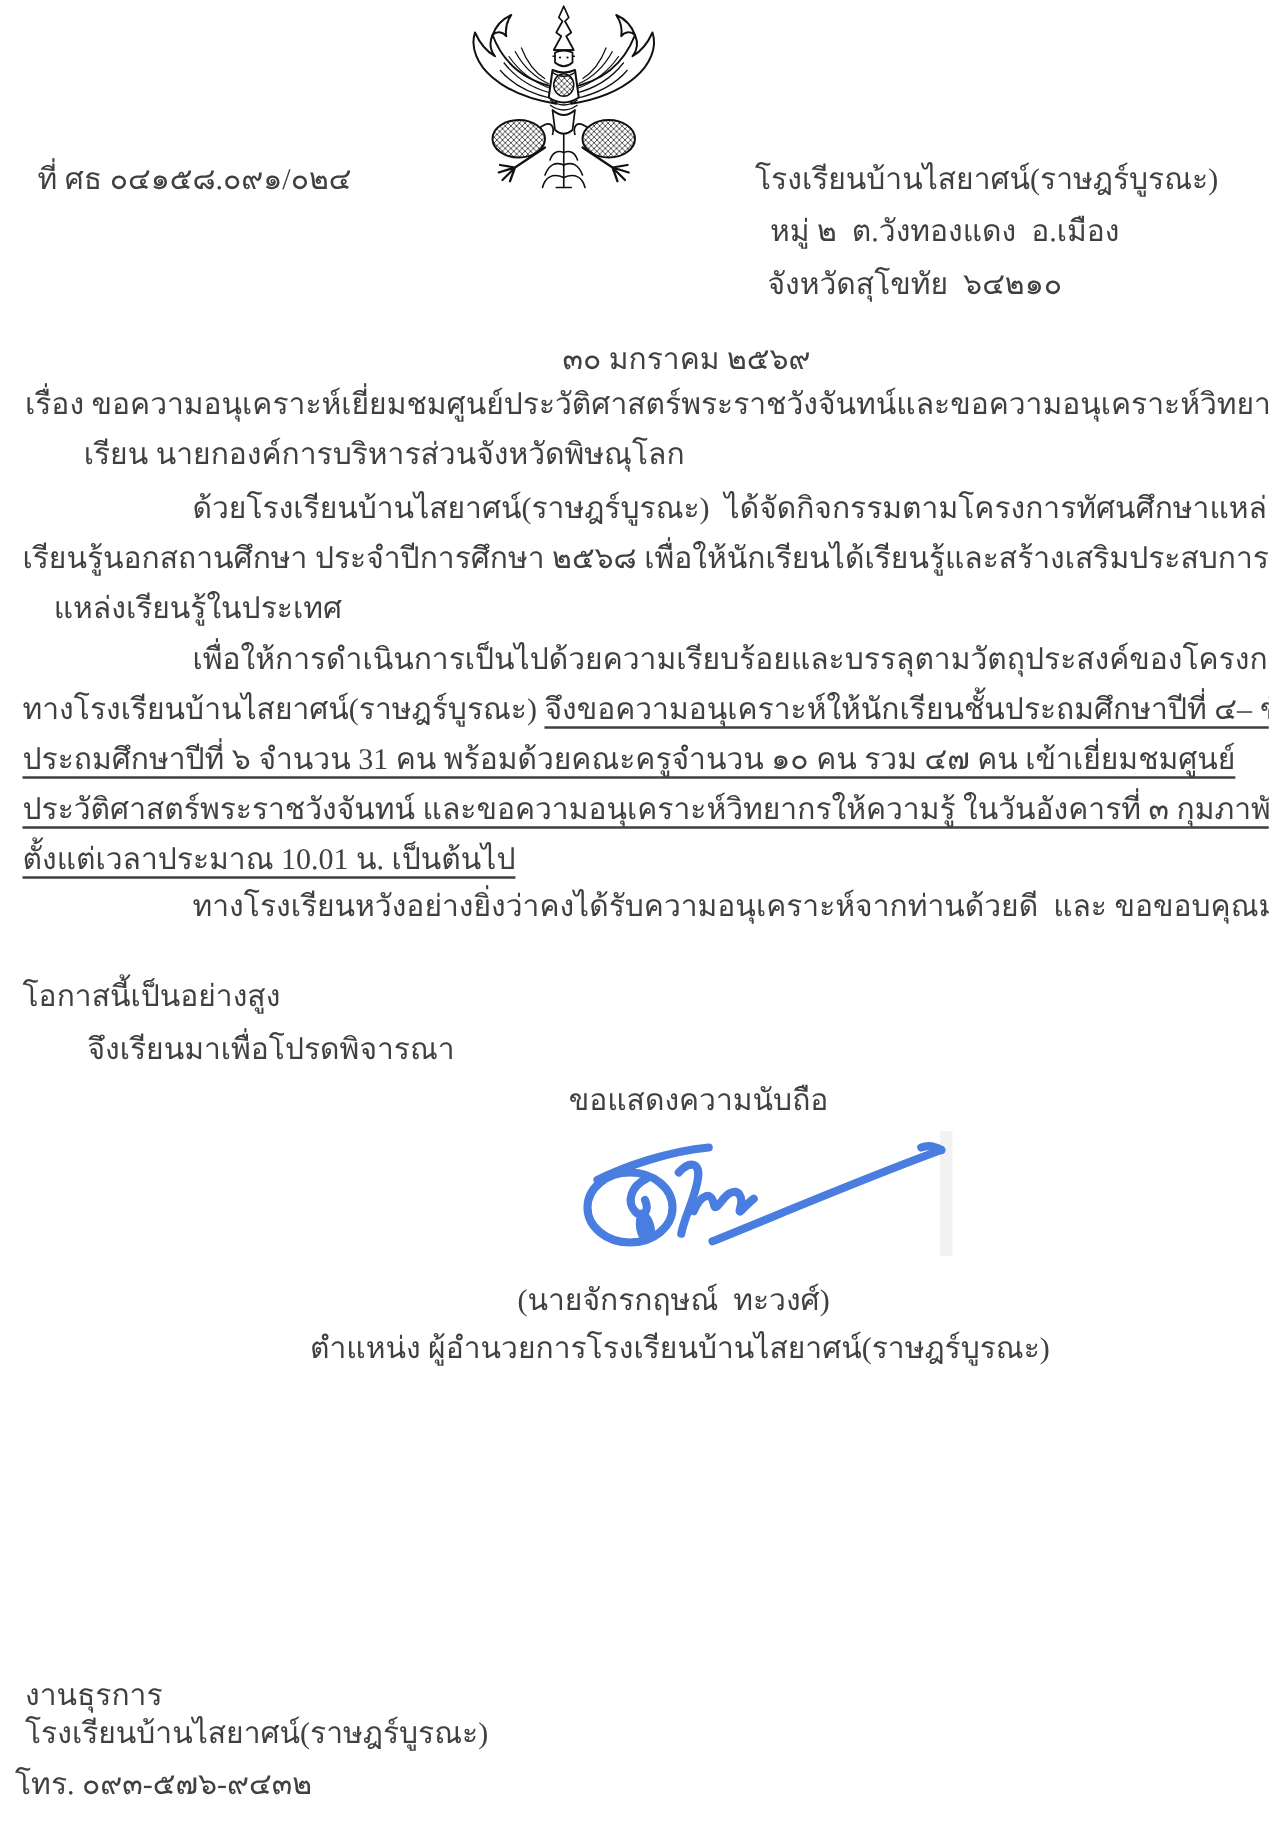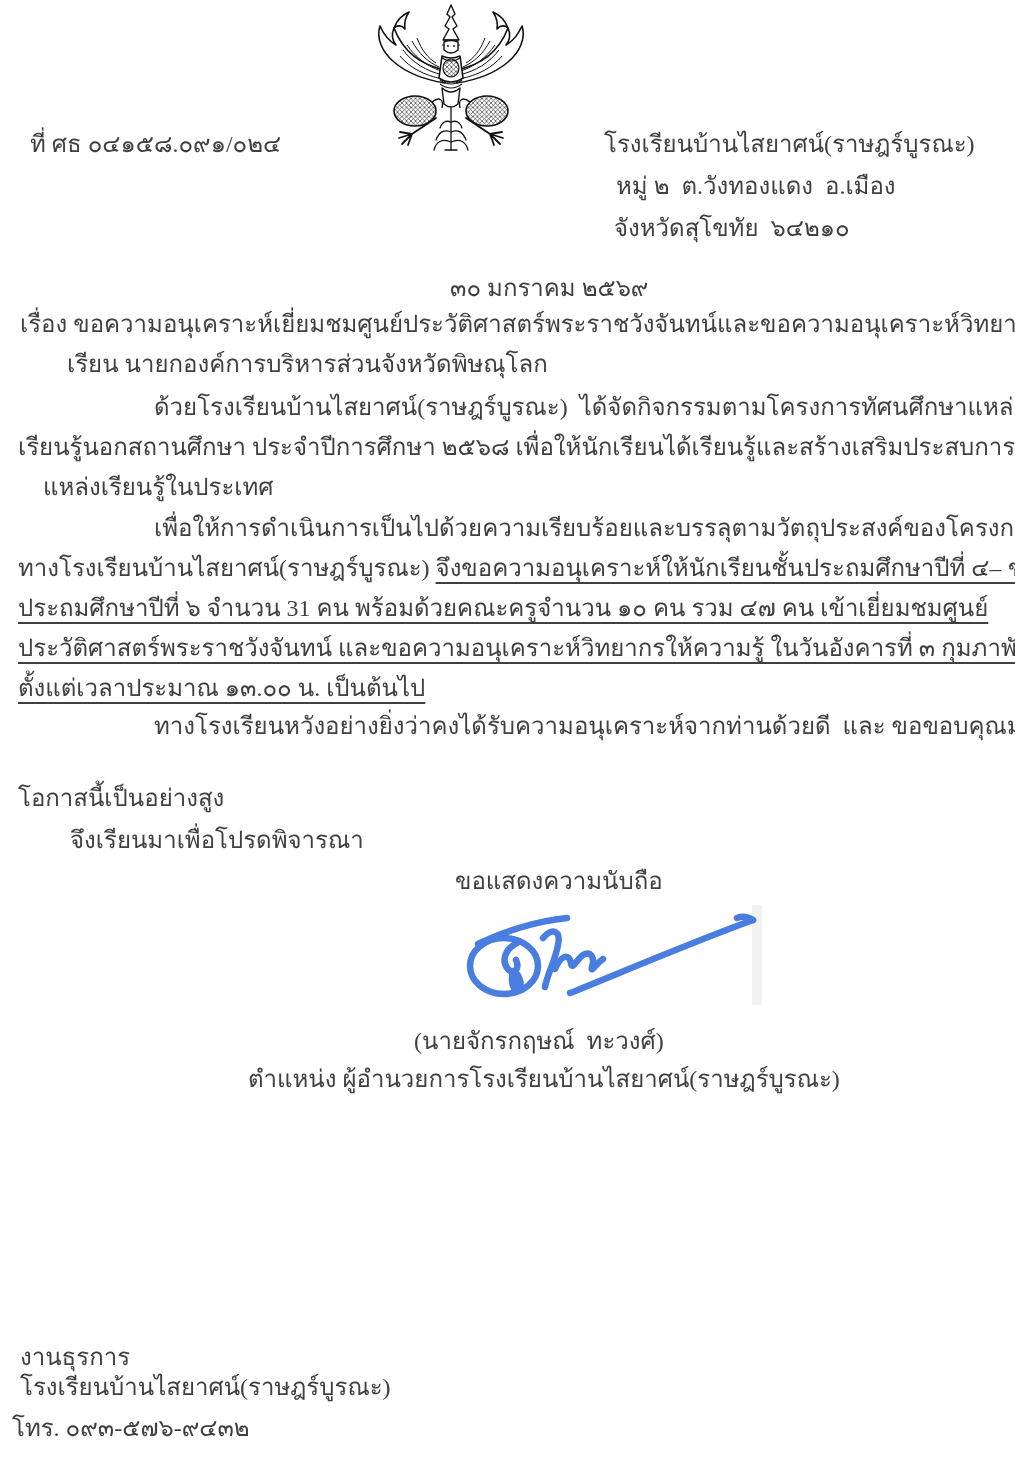--- a/index.html
+++ b/index.html
@@ -61,21 +61,21 @@
   <div class="line" style="left:20px;top:344px;margin-left:47px;">เรียน นายกองค์การบริหารส่วนจังหวัดพิษณุโลก</div>
 
   <div class="line" style="left:154px;top:387px;">ด้วยโรงเรียนบ้านไสยาศน์(ราษฎร์บูรณะ)  ได้จัดกิจกรรมตามโครงการทัศนศึกษาแหล่งการ</div>
   <div class="line" style="left:18px;top:427px;">เรียนรู้นอกสถานศึกษา ประจำปีการศึกษา ๒๕๖๘ เพื่อให้นักเรียนได้เรียนรู้และสร้างเสริมประสบการณ์ ตรงจาก</div>
   <div class="line" style="left:18px;top:467px;margin-left:25px;">แหล่งเรียนรู้ในประเทศ</div>
 
   <div class="line" style="left:154px;top:508px;">เพื่อให้การดำเนินการเป็นไปด้วยความเรียบร้อยและบรรลุตามวัตถุประสงค์ของโครงการ</div>
   <div class="line" style="left:18px;top:548px;"><span>ทางโรงเรียนบ้านไสยาศน์(ราษฎร์บูรณะ) </span><span class="u">จึงขอความอนุเคราะห์ให้นักเรียนชั้นประถมศึกษาปีที่ ๔– ชั้น</span></div>
   <div class="line u" style="left:18px;top:588px;">ประถมศึกษาปีที่ ๖ จำนวน 31 คน พร้อมด้วยคณะครูจำนวน ๑๐ คน รวม ๔๗ คน เข้าเยี่ยมชมศูนย์</div>
   <div class="line u" style="left:18px;top:628px;">ประวัติศาสตร์พระราชวังจันทน์ และขอความอนุเคราะห์วิทยากรให้ความรู้ ในวันอังคารที่ ๓ กุมภาพันธ์ ๒๕๖๙</div>
-  <div class="line u" style="left:18px;top:668px;">ตั้งแต่เวลาประมาณ ๑๓.๐๐ น. เป็นต้นไป</div>
+  <div class="line u" style="left:18px;top:668px;">ตั้งแต่เวลาประมาณ 10.01 น. เป็นต้นไป</div>
 
   <div class="line" style="left:154px;top:706px;">ทางโรงเรียนหวังอย่างยิ่งว่าคงได้รับความอนุเคราะห์จากท่านด้วยดี  และ ขอขอบคุณมา ณ</div>
   <div class="line" style="left:18px;top:746px;margin-top:32px;">โอกาสนี้เป็นอย่างสูง</div>
 
   <div class="line" style="left:70px;top:820px;">จึงเรียนมาเพื่อโปรดพิจารณา</div>
   <div class="line" style="left:455px;top:861px;">ขอแสดงความนับถือ</div>
 
   <svg class="sig" viewBox="0 0 312 106" aria-hidden="true">
     <rect x="297" y="2" width="10" height="100" fill="#f2f2f2"></rect>
     <g fill="none" stroke="#4a7de0" stroke-width="6.5" stroke-linecap="round" stroke-linejoin="round">

